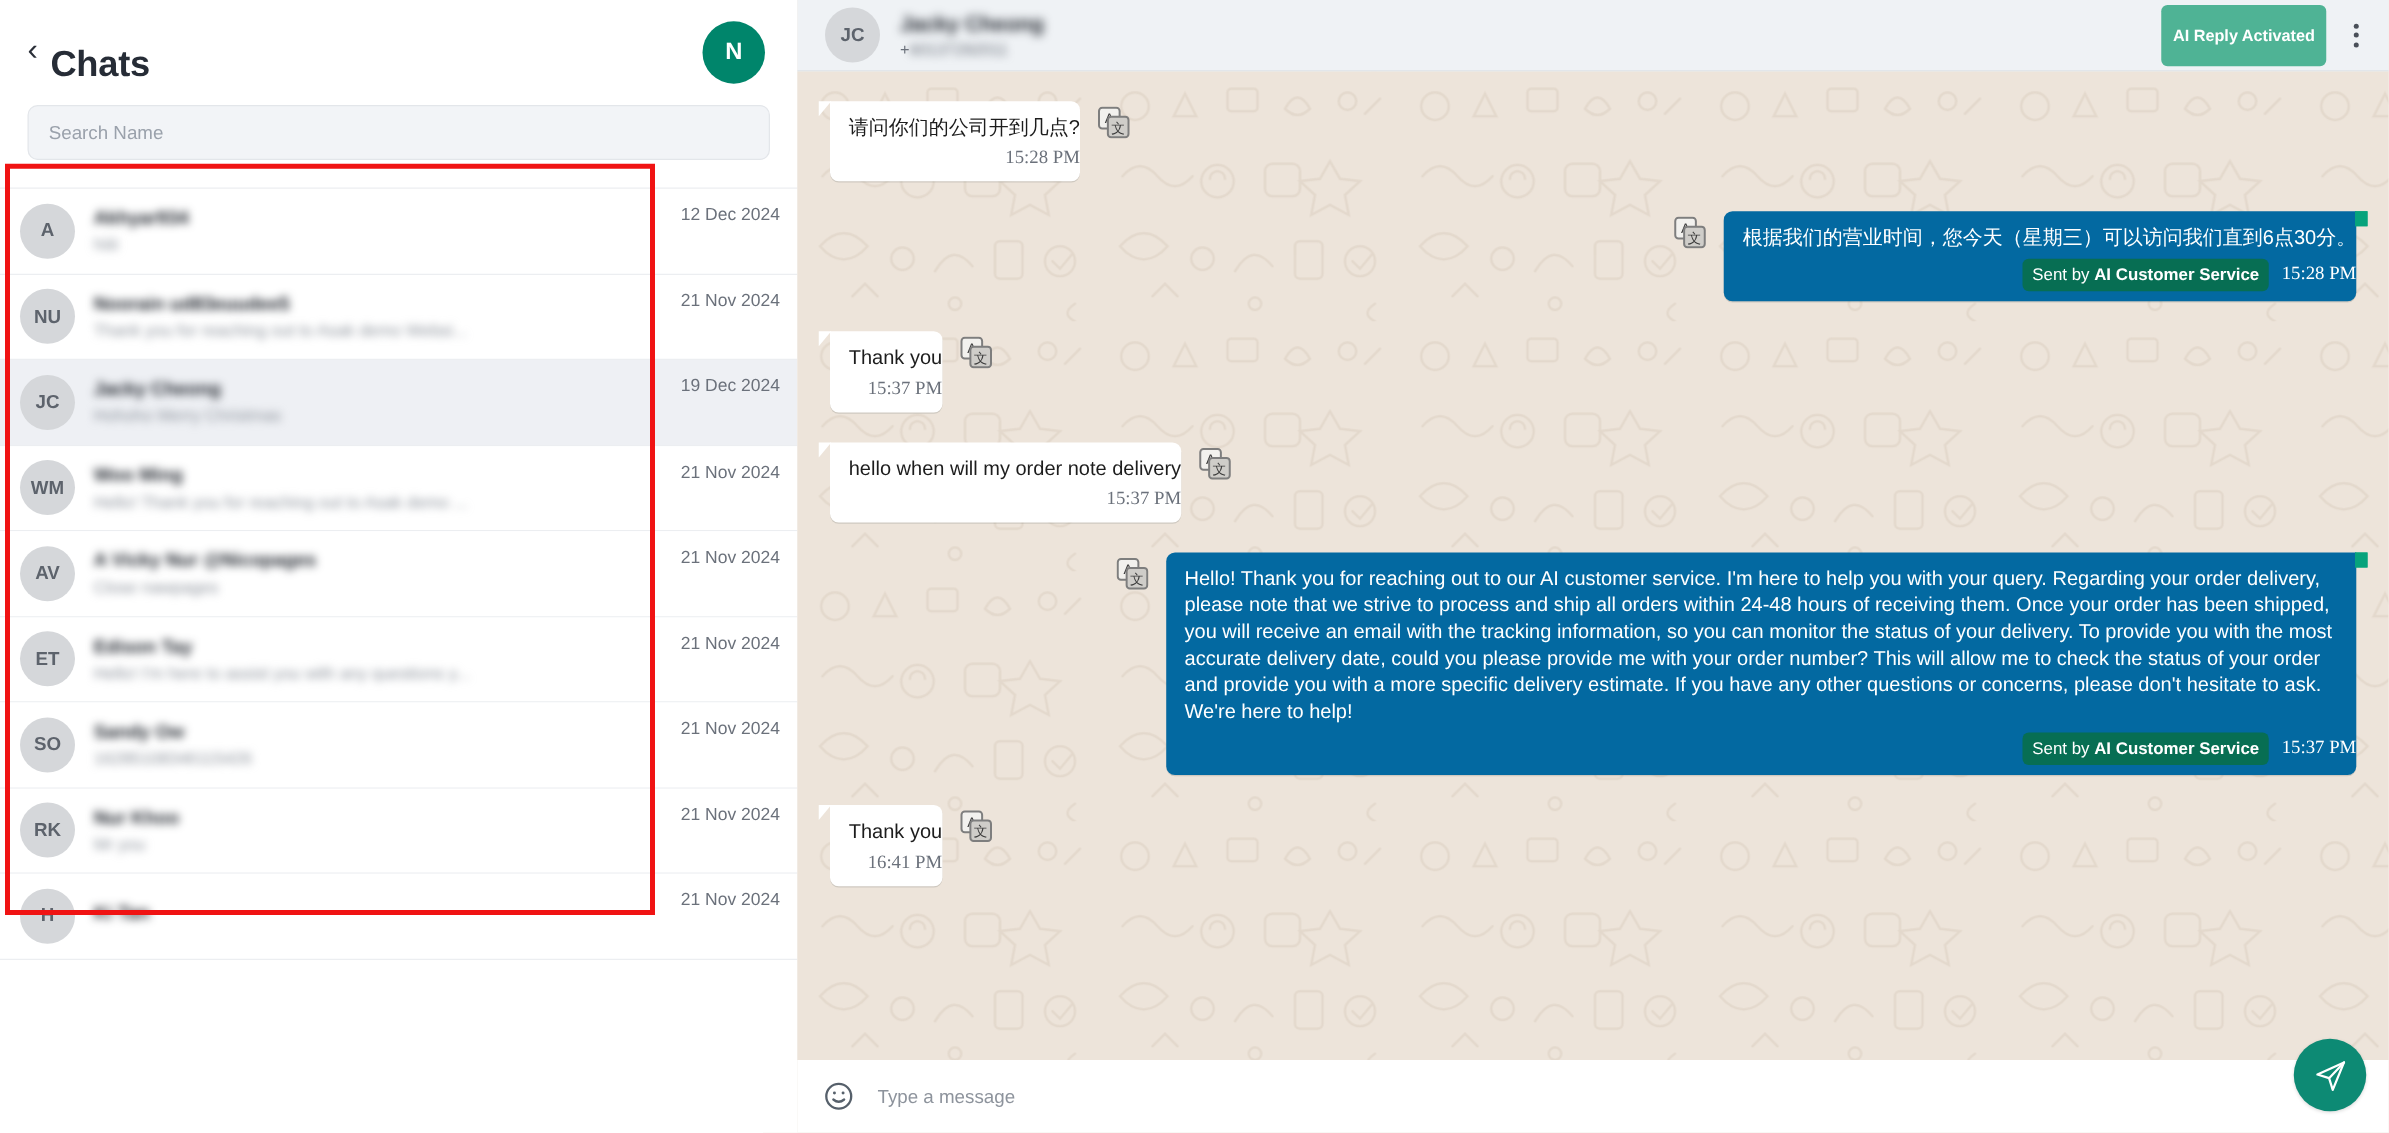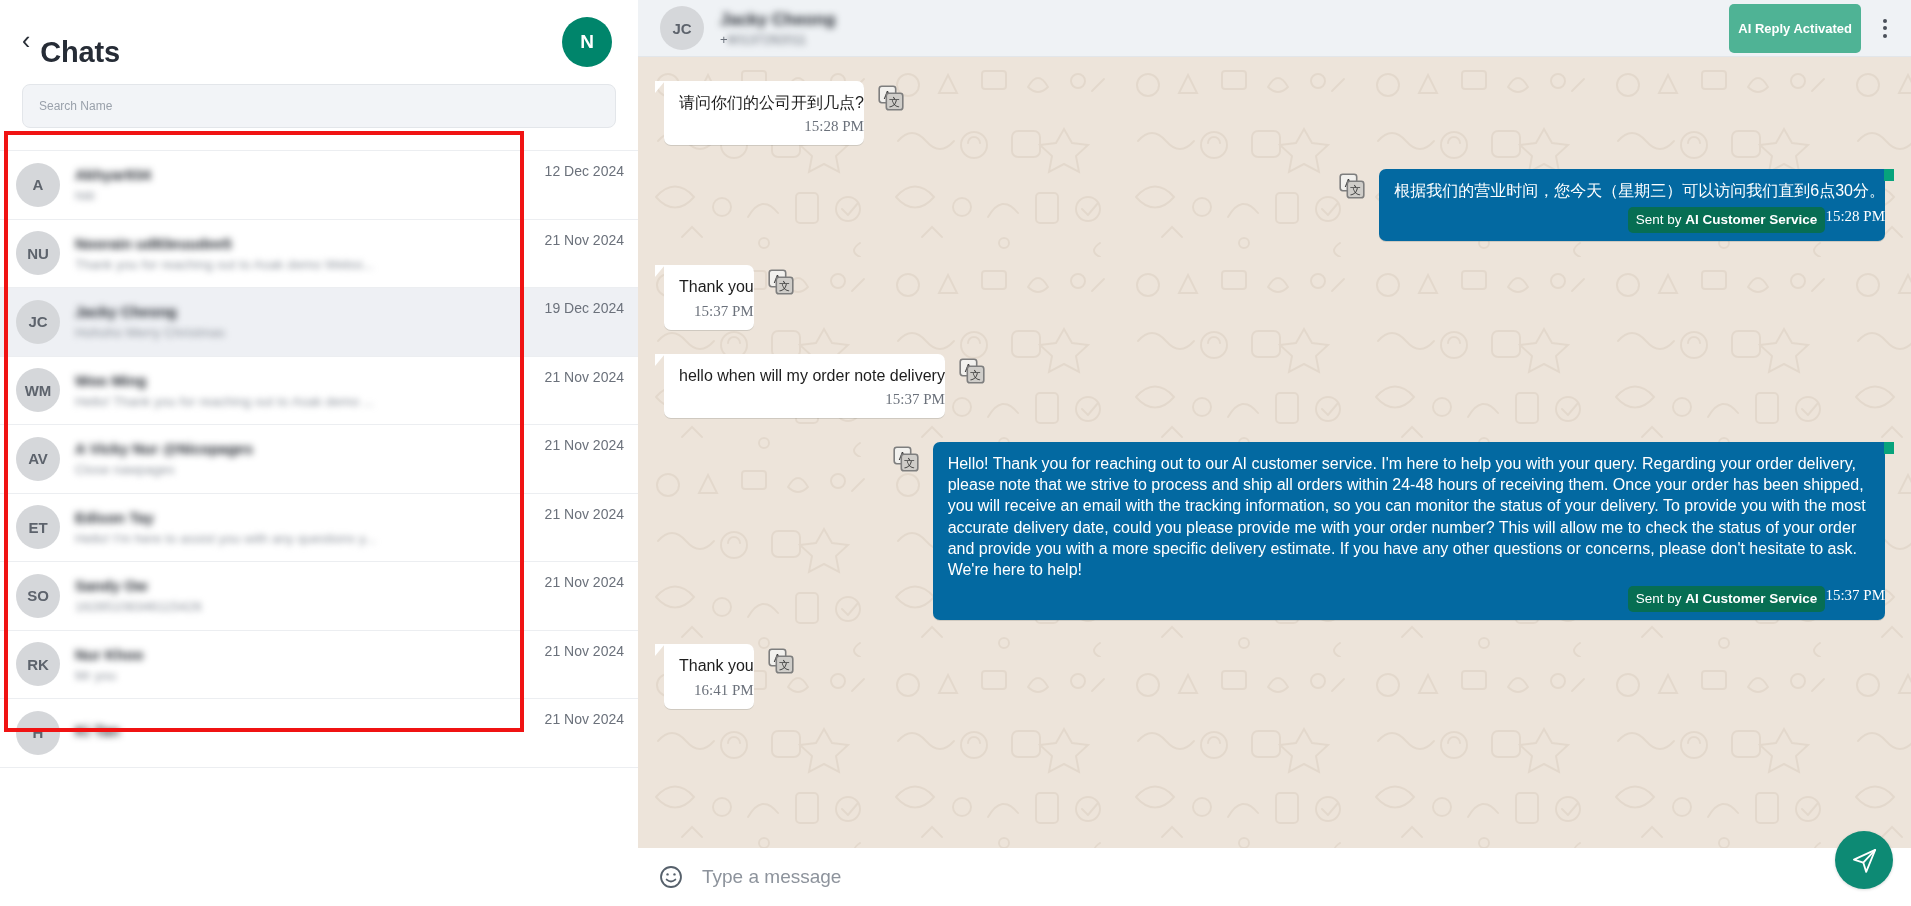--- a/index.html
+++ b/index.html
@@ -42,21 +42,21 @@
     display: flex; align-items: center; justify-content: center;
     cursor: pointer;
   }
   .search-wrap { padding: 0 22px 22px 22px; }
   .search-input {
     width: 100%; height: 44px;
     background: #f2f4f7;
     border: 1px solid #e3e6ea;
     border-radius: 8px;
     padding: 0 16px;
-    font-size: 12px; color: #3c4450;
+    font-size: 15px; color: #3c4450;
     font-family: "Liberation Sans", sans-serif;
     outline: none;
   }
   .search-input::placeholder { color: #9aa1ab; }
 
   
   .list-outline {
     position: absolute;
     left: 4px; top: 131px;
     width: 520px; height: 601px;
@@ -195,22 +195,22 @@
     border-width: 12px 10px 0 0;
   }
   .bubble .text { white-space: pre-wrap; }
   .bubble.in .meta {
     display: flex; justify-content: flex-end; align-items: center;
     margin-top: 4px;
   }
   .bubble .time { font-size: 15px; color: #6b717b; font-family: Liberation Serif, serif; }
   .bubble.out .time { color: #ffffff; font-size: 15px; }
   .bubble.out .meta {
-    display: flex; justify-content: flex-end; 
-    margin-top: 6px;
+    display: flex; justify-content: flex-end; align-items: center;
+    gap: 10px; margin-top: 6px;
   }
   .sent-by {
     background: #076e53; color: #ffffff;
     font-size: 13.5px; padding: 4px 8px; border-radius: 5px;
     white-space: nowrap;
   }
   .sent-by b { font-weight: bold; }
 
   .translate-icon {
     width: 26px; height: 26px;
@@ -225,21 +225,21 @@
     height: 58px;
     background: #ffffff;
     display: flex; align-items: center;
     padding: 0 20px;
     flex: 0 0 58px;
     position: relative; z-index: 6;
   }
   .emoji-icon { margin-right: 18px; cursor: pointer; display: flex; }
   .composer-input {
     flex: 1; border: none; outline: none;
-    font-size: 19px; color: #701a75;
+    font-size: 15px; color: #701a75;
     font-family: "Liberation Sans", sans-serif;
     background: transparent;
   }
   .composer-input::placeholder { color: #8d939c; }
   .send-btn {
     position: absolute;
     right: 18px; bottom: 17px;
     width: 58px; height: 58px; border-radius: 50%;
     background: #0d8a74;
     display: flex; align-items: center; justify-content: center;

